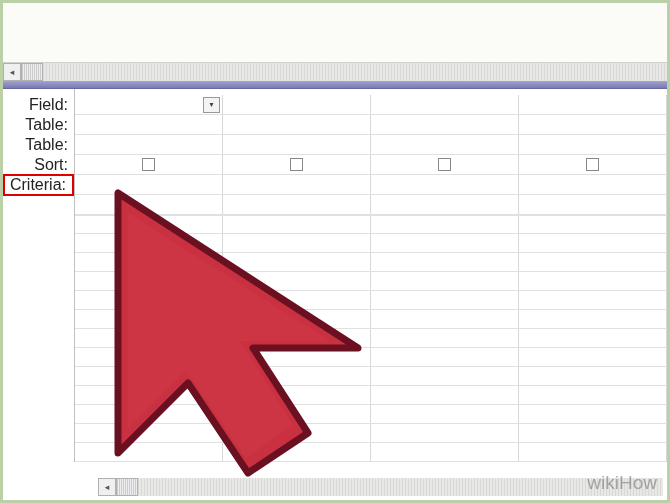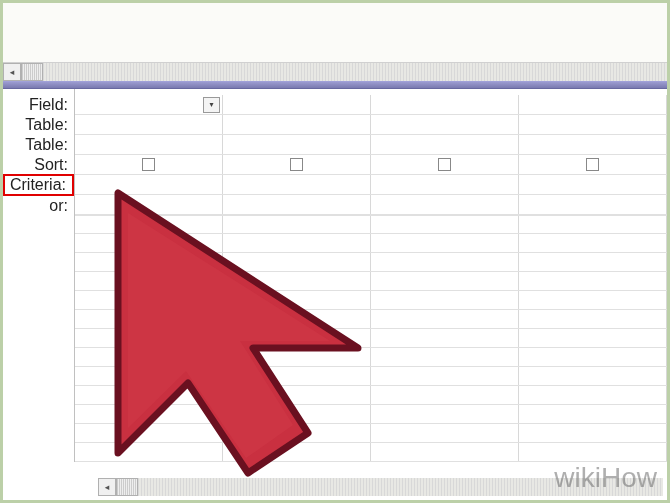--- a/index.html
+++ b/index.html
@@ -162,21 +162,21 @@
       top: 170px;
       left: 95px;
       pointer-events: none;
       z-index: 100;
     }
     .watermark {
       position: absolute;
       right: 10px;
       bottom: 6px;
       color: rgba(120,120,120,0.45);
-      font-size: 28px;
+      font-size: 19px;
       font-weight: 300;
       font-family: Arial, sans-serif;
       pointer-events: none;
       z-index: 200;
     }
     .watermark b { font-weight: 400; color: rgba(110,110,110,0.55);}
   </style>
 </head>
 <body>
 
@@ -195,21 +195,20 @@
 
     <div class="design-grid-wrap">
       <div class="design-grid">
         <div class="row-labels">
           <div style="height:6px;"></div>
           <div class="row-label">Field:</div>
           <div class="row-label">Table:</div>
           <div class="row-label">Table:</div>
           <div class="row-label">Sort:</div>
           <div class="row-label criteria-highlight">Criteria:</div>
-          <div class="row-label">or:</div>
         </div>
 
         <div class="grid-cols">
           <div style="height:6px;"></div>
 
           <div class="grid-row">
             <div class="grid-cell field-cell">
               <div class="dropdown-btn">
                 <span>▾</span>
               </div>

